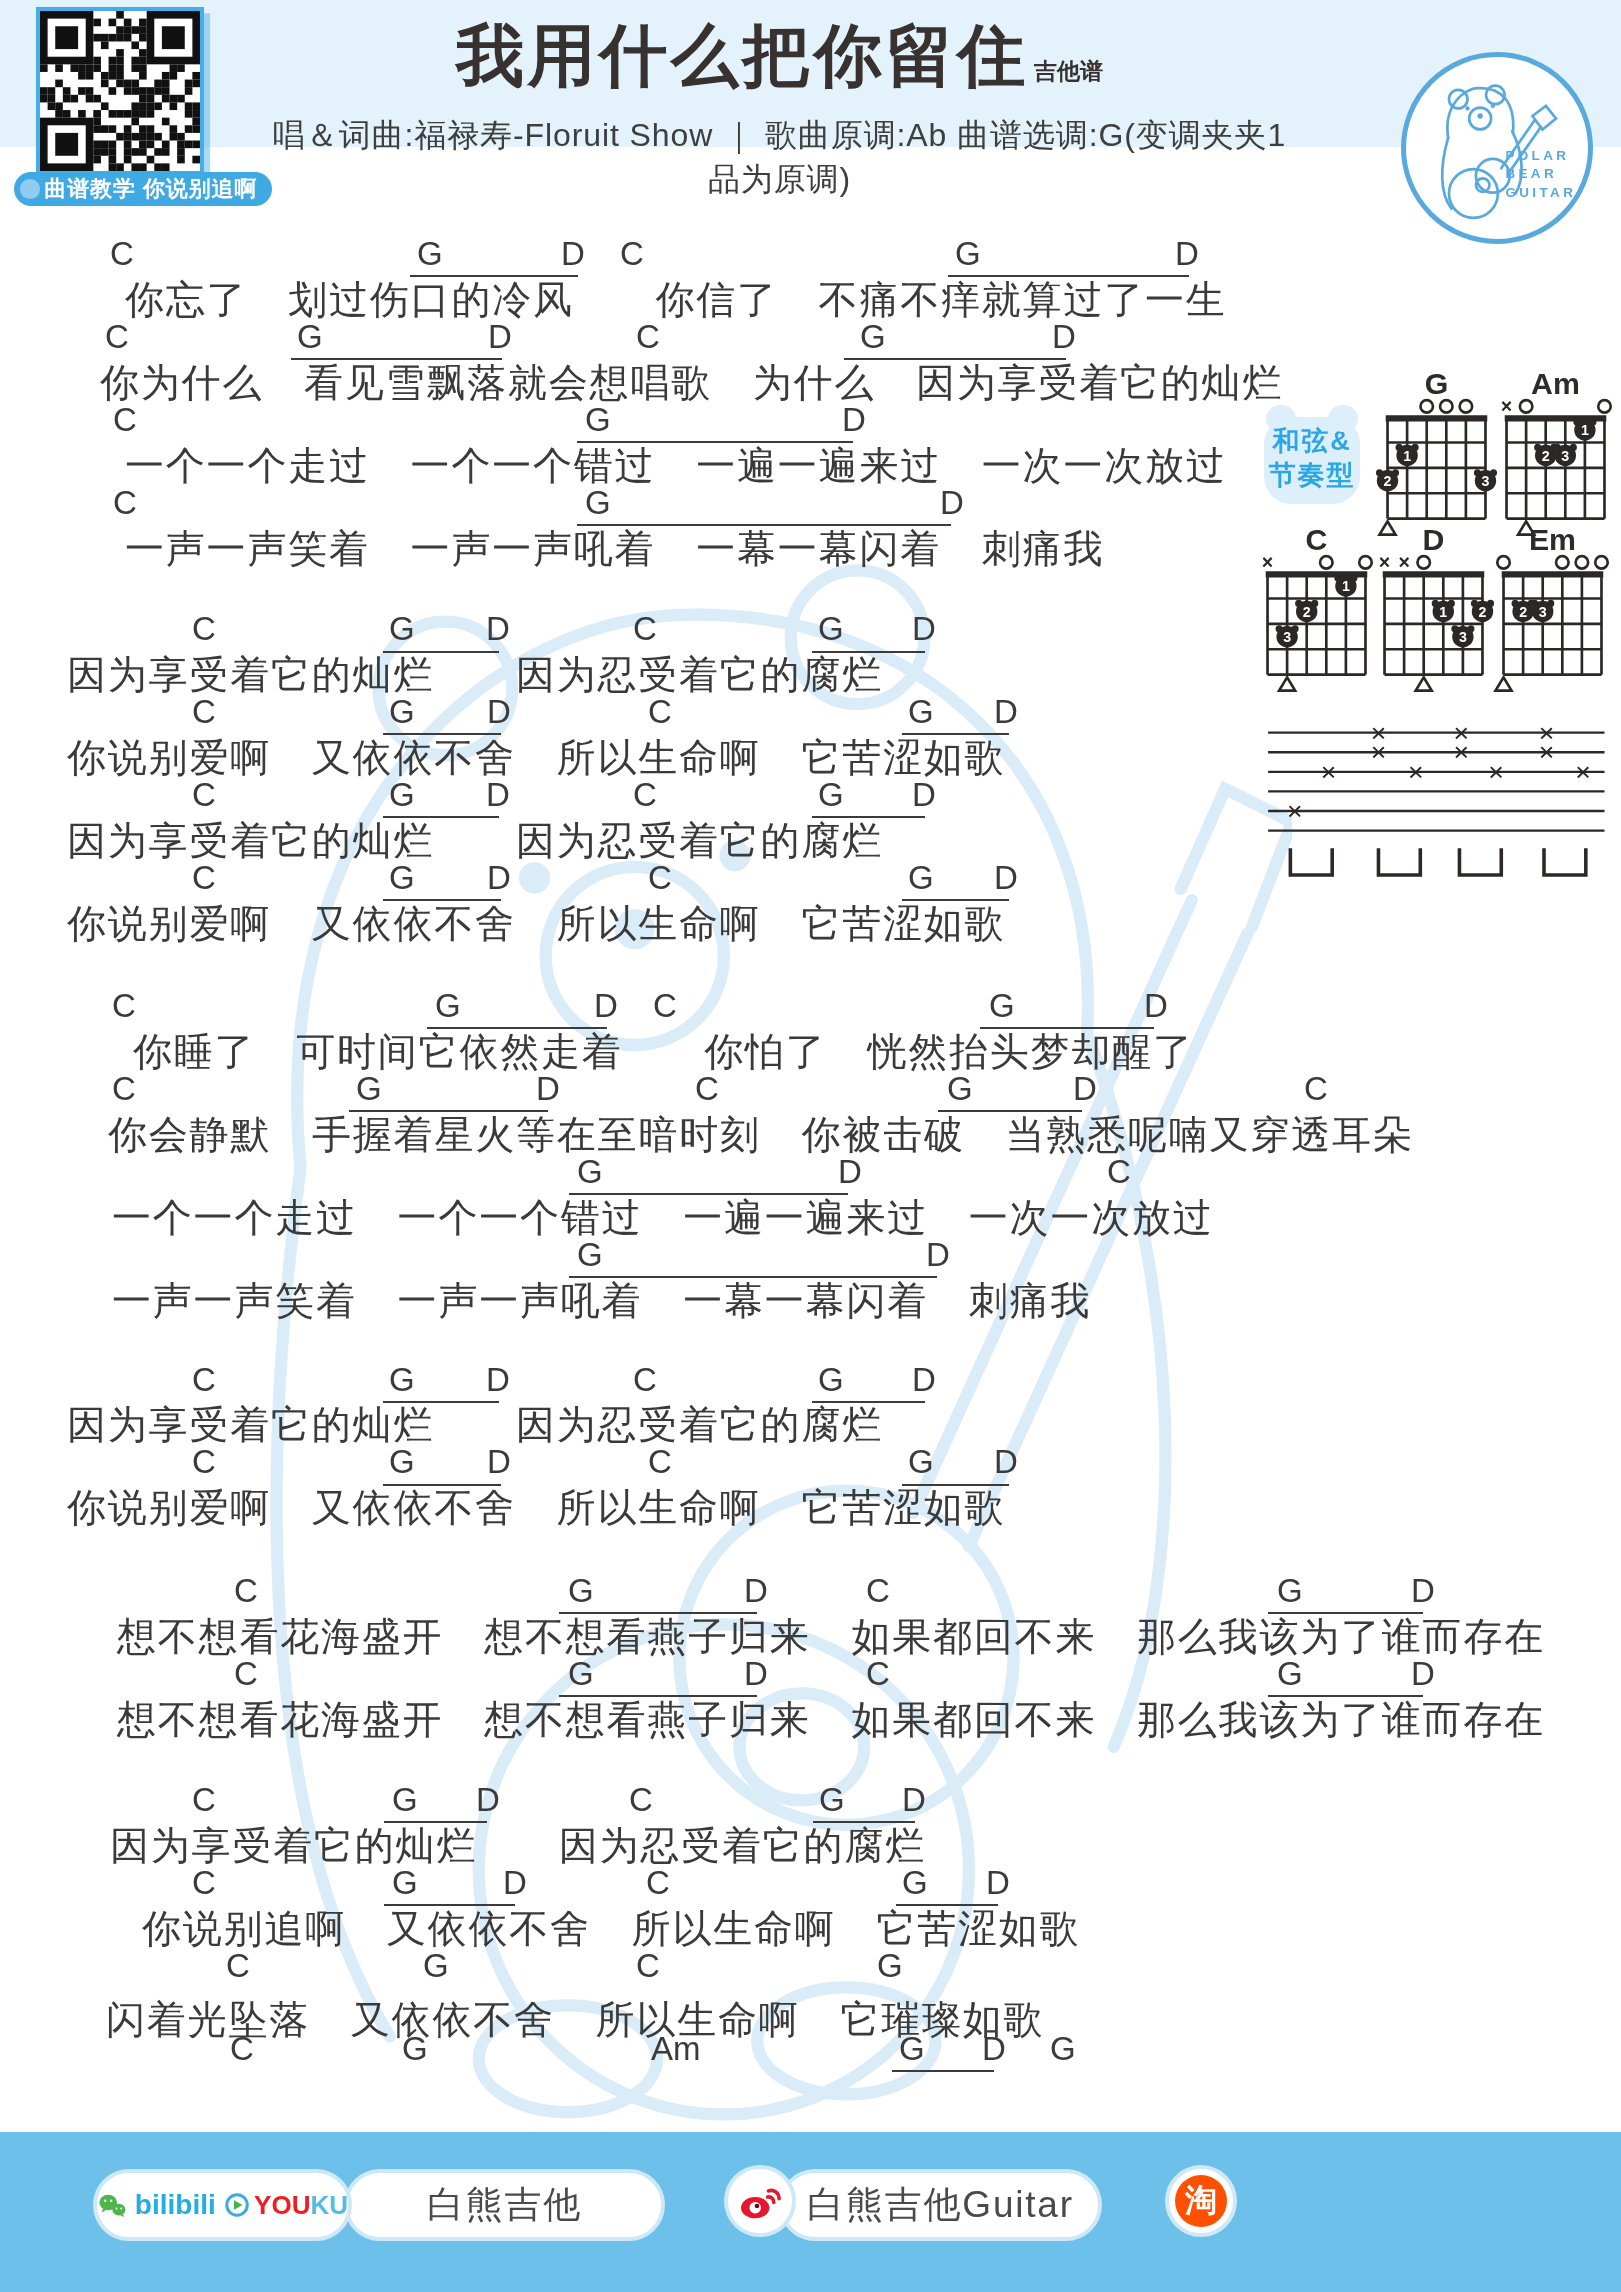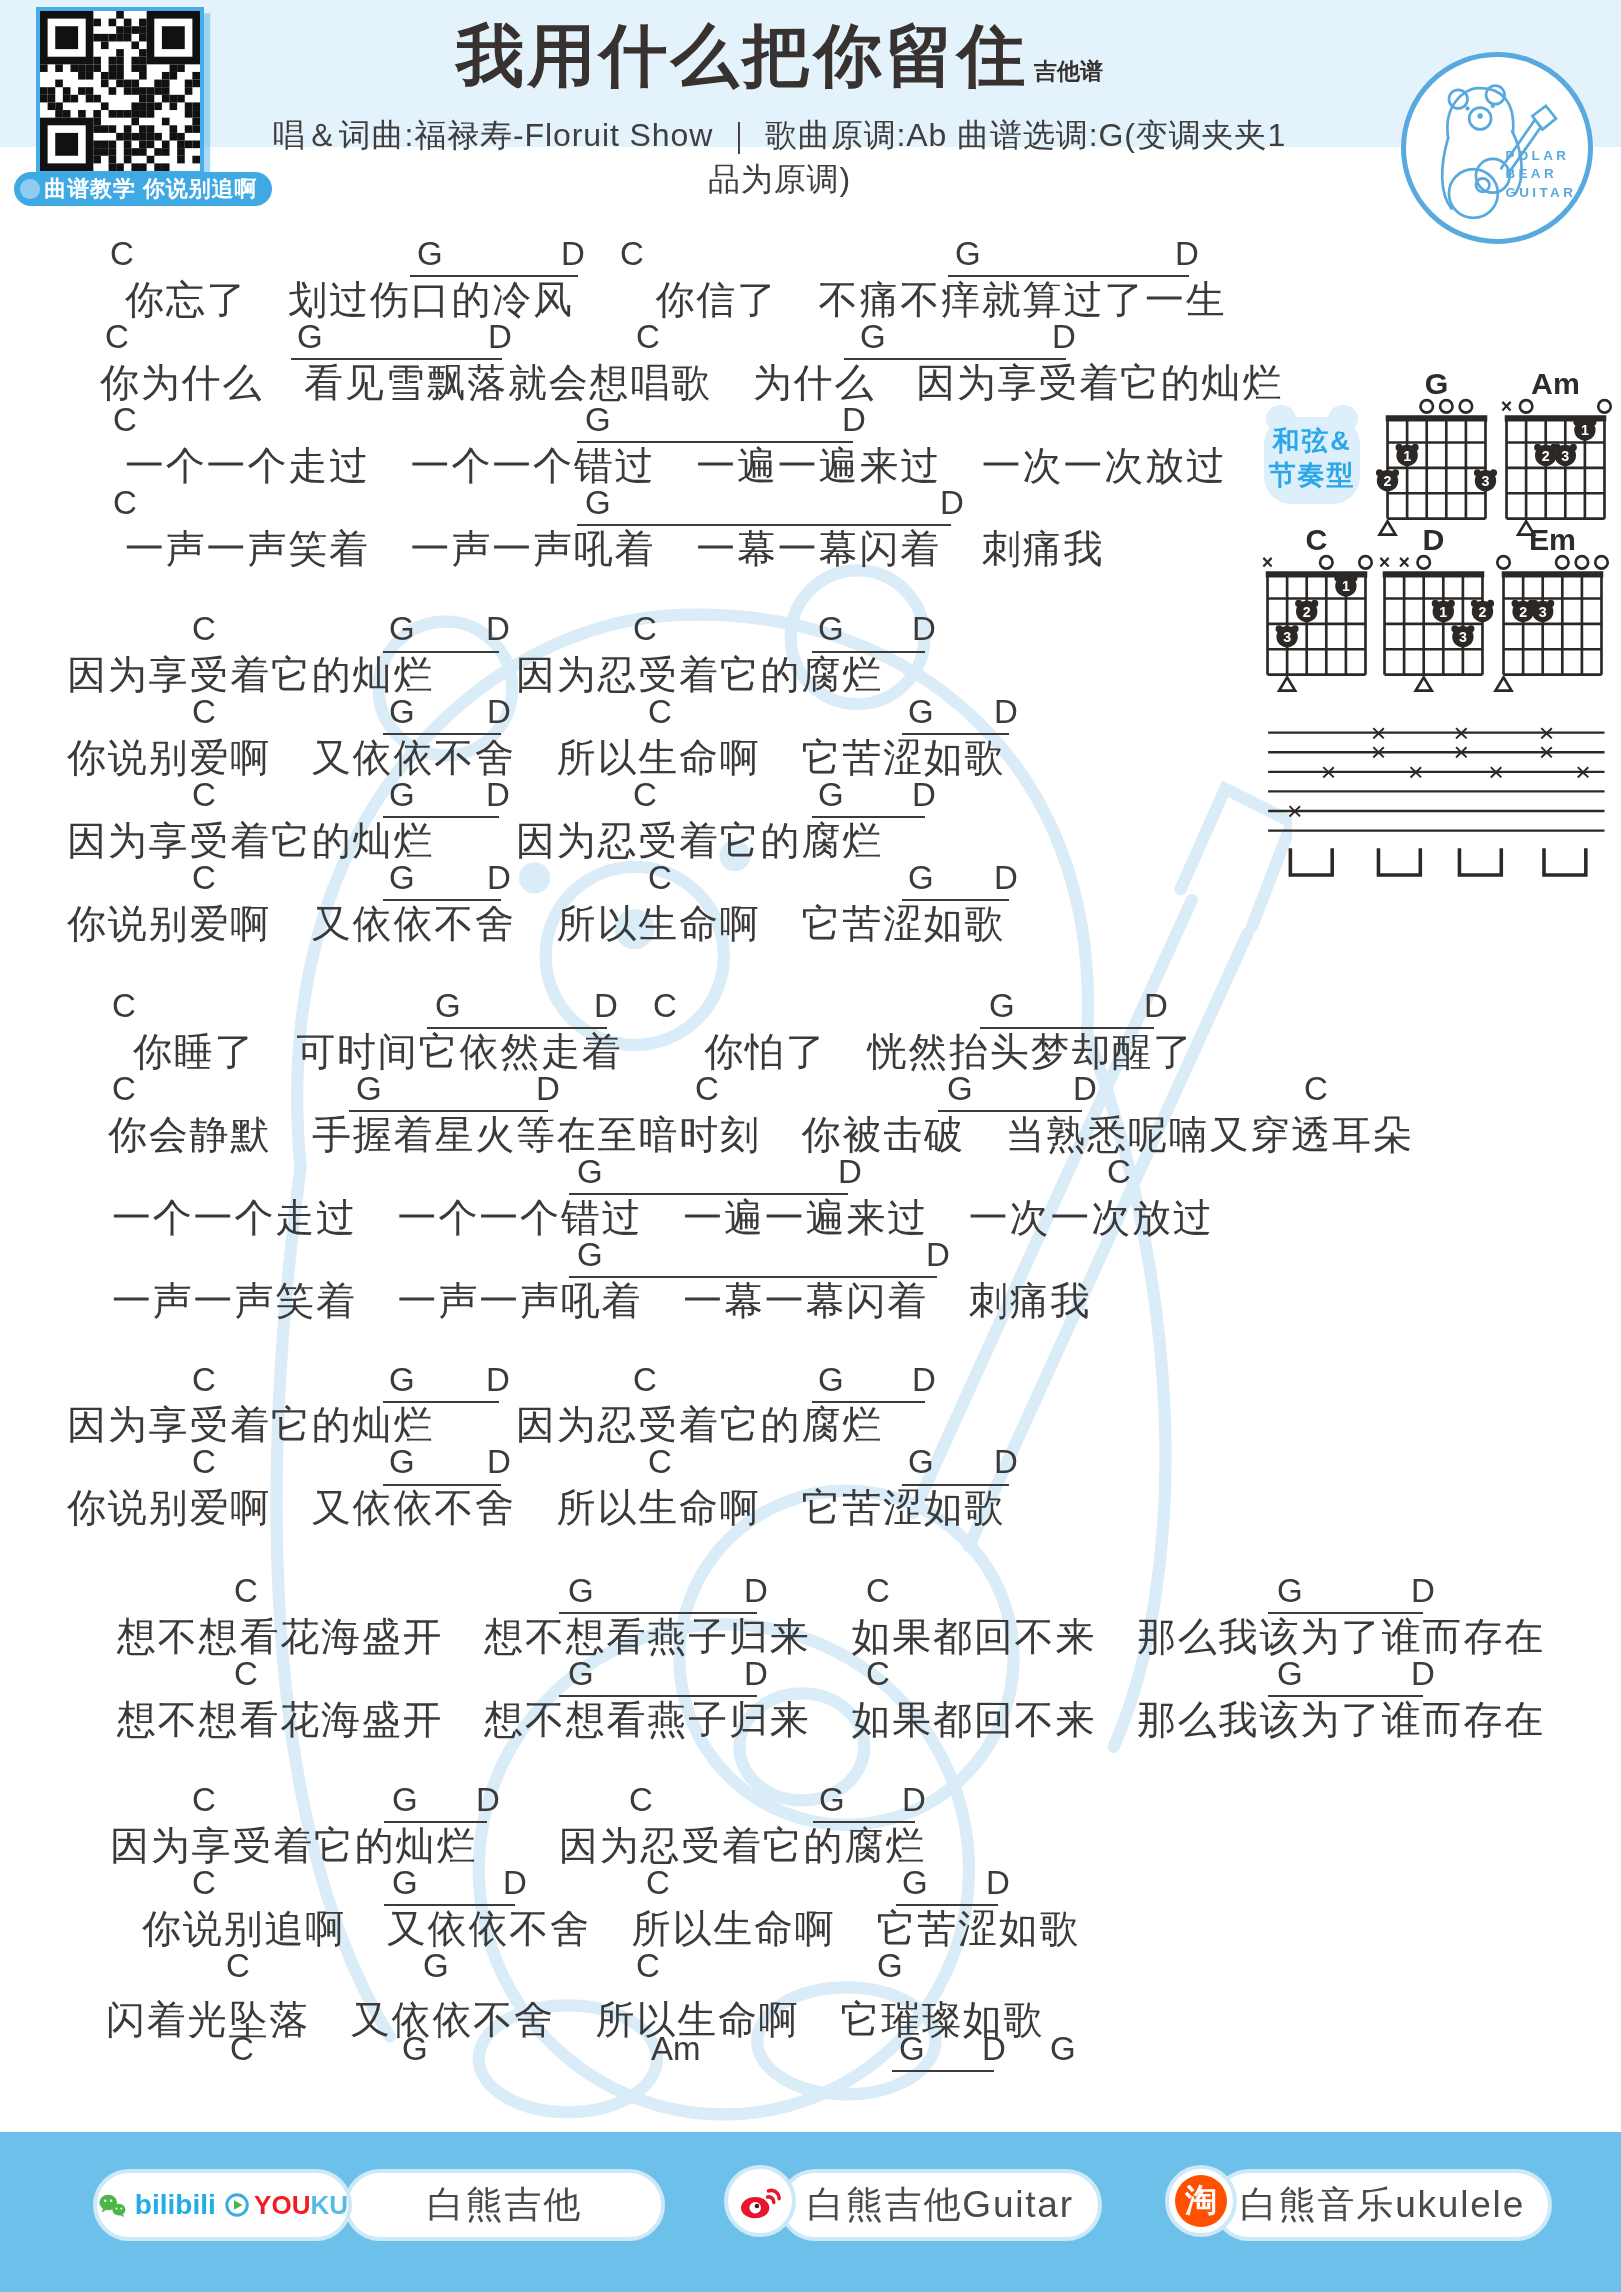--- a/index.html
+++ b/index.html
@@ -663,19 +663,16 @@
         <circle cx="21" cy="27" r="2.6" fill="#5b1016"></circle>
       </svg>
     </div>
     <div class="f-pill" style="left:779px;width:315px;">
       <span class="txt">白熊吉他Guitar</span>
     </div>
 
     <div class="f-circle" style="left:1165px;">
       <div class="tao-circle">淘</div>
     </div>
-    <div class="f-pill" style="left:1213px;width:331px;">
-      <span class="txt">白熊音乐ukulele</span>
-    </div>
 
   </div>
 </div>
 
 
 </body></html>

